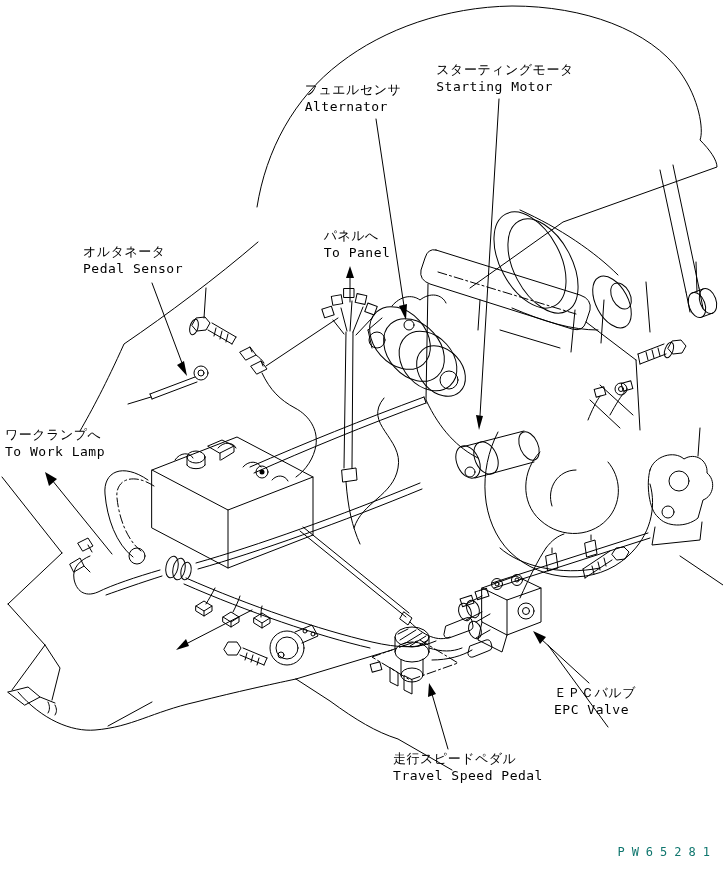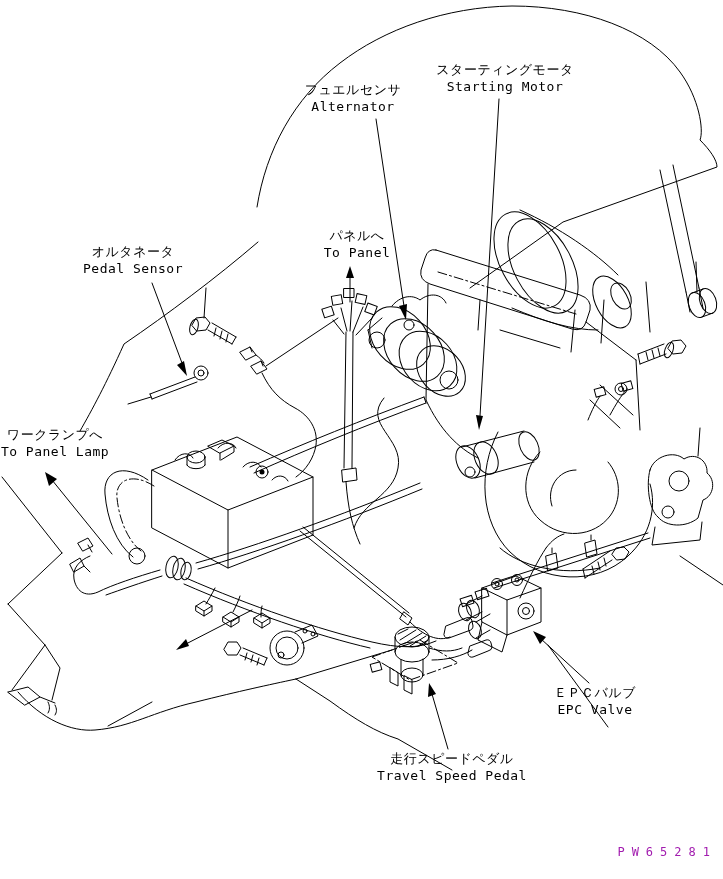--- a/index.html
+++ b/index.html
@@ -6,26 +6,26 @@
   .stage{
     position:relative;width:723px;height:879px;background:#fff;overflow:hidden;
     font-family:"DejaVu Sans Mono","DejaVu Sans",sans-serif;
   }
   svg.diagram{position:absolute;left:0;top:0;}
   svg.diagram *{stroke:#000;fill:none;stroke-width:1;stroke-linecap:round;stroke-linejoin:round;}
   svg.diagram .arrow{fill:#000;stroke:none;}
   svg.diagram .dot{fill:#000;stroke:none;}
   svg.diagram .dashdot{stroke-dasharray:9 3 2 3;}
   .label{
-    position:absolute;transform:translateX(-50%);text-align:center;white-space:nowrap;
+    position:absolute;transform:translateX(-50%);text-align:left;white-space:nowrap;
     font-size:13px;line-height:16.5px;letter-spacing:0.5px;color:#000;
   }
   .label .jp{font-size:13px;}
   .partno{
-    position:absolute;right:6px;top:845px;font-size:12px;letter-spacing:7px;color:#a21caf;
+    position:absolute;right:6px;top:845px;font-size:12px;letter-spacing:7px;color:#0f766e;
   }
 </style>
 </head>
 <body>
 
 <div class="stage">
 
 <svg class="diagram" width="723" height="879" viewBox="0 0 723 879">
 
   <g>
@@ -277,29 +277,29 @@
     <div>Pedal Sensor</div>
   </div>
 
   <div class="label" style="left:357px;top:228px">
     <div class="jp">パネルへ</div>
     <div>To Panel</div>
   </div>
 
   <div class="label" style="left:55px;top:427px">
     <div class="jp">ワークランプへ</div>
-    <div>To Panel Lamp</div>
+    <div>To Work Lamp</div>
   </div>
 
 
   <div class="label" style="left:595px;top:685px">
     <div class="jp">ＥＰＣバルブ</div>
     <div>EPC Valve</div>
   </div>
 
-  <div class="label" style="left:452px;top:751px">
+  <div class="label" style="left:468px;top:751px">
     <div class="jp">走行スピードペダル</div>
     <div>Travel Speed Pedal</div>
   </div>
 
   <div class="partno">PW65281</div>
 
 </div>
 
 </body></html>

